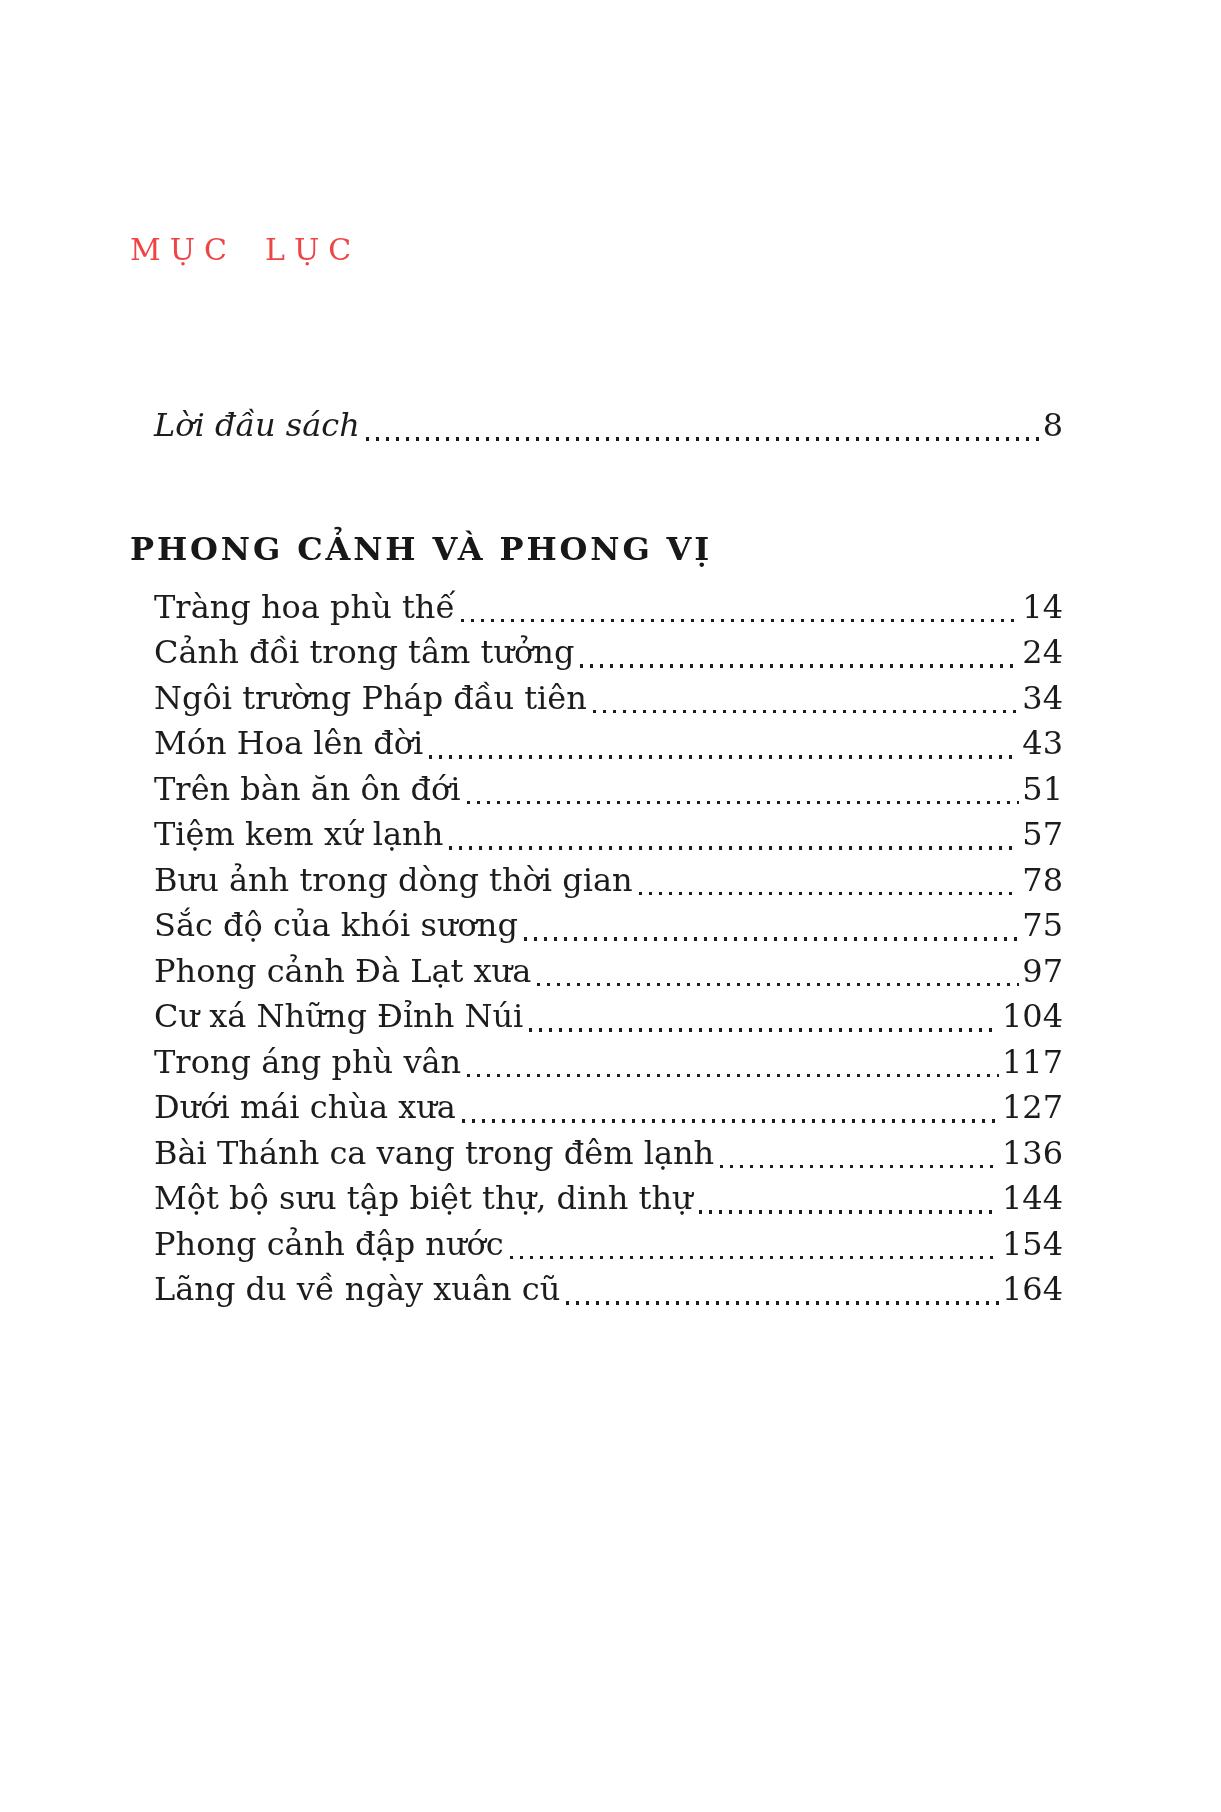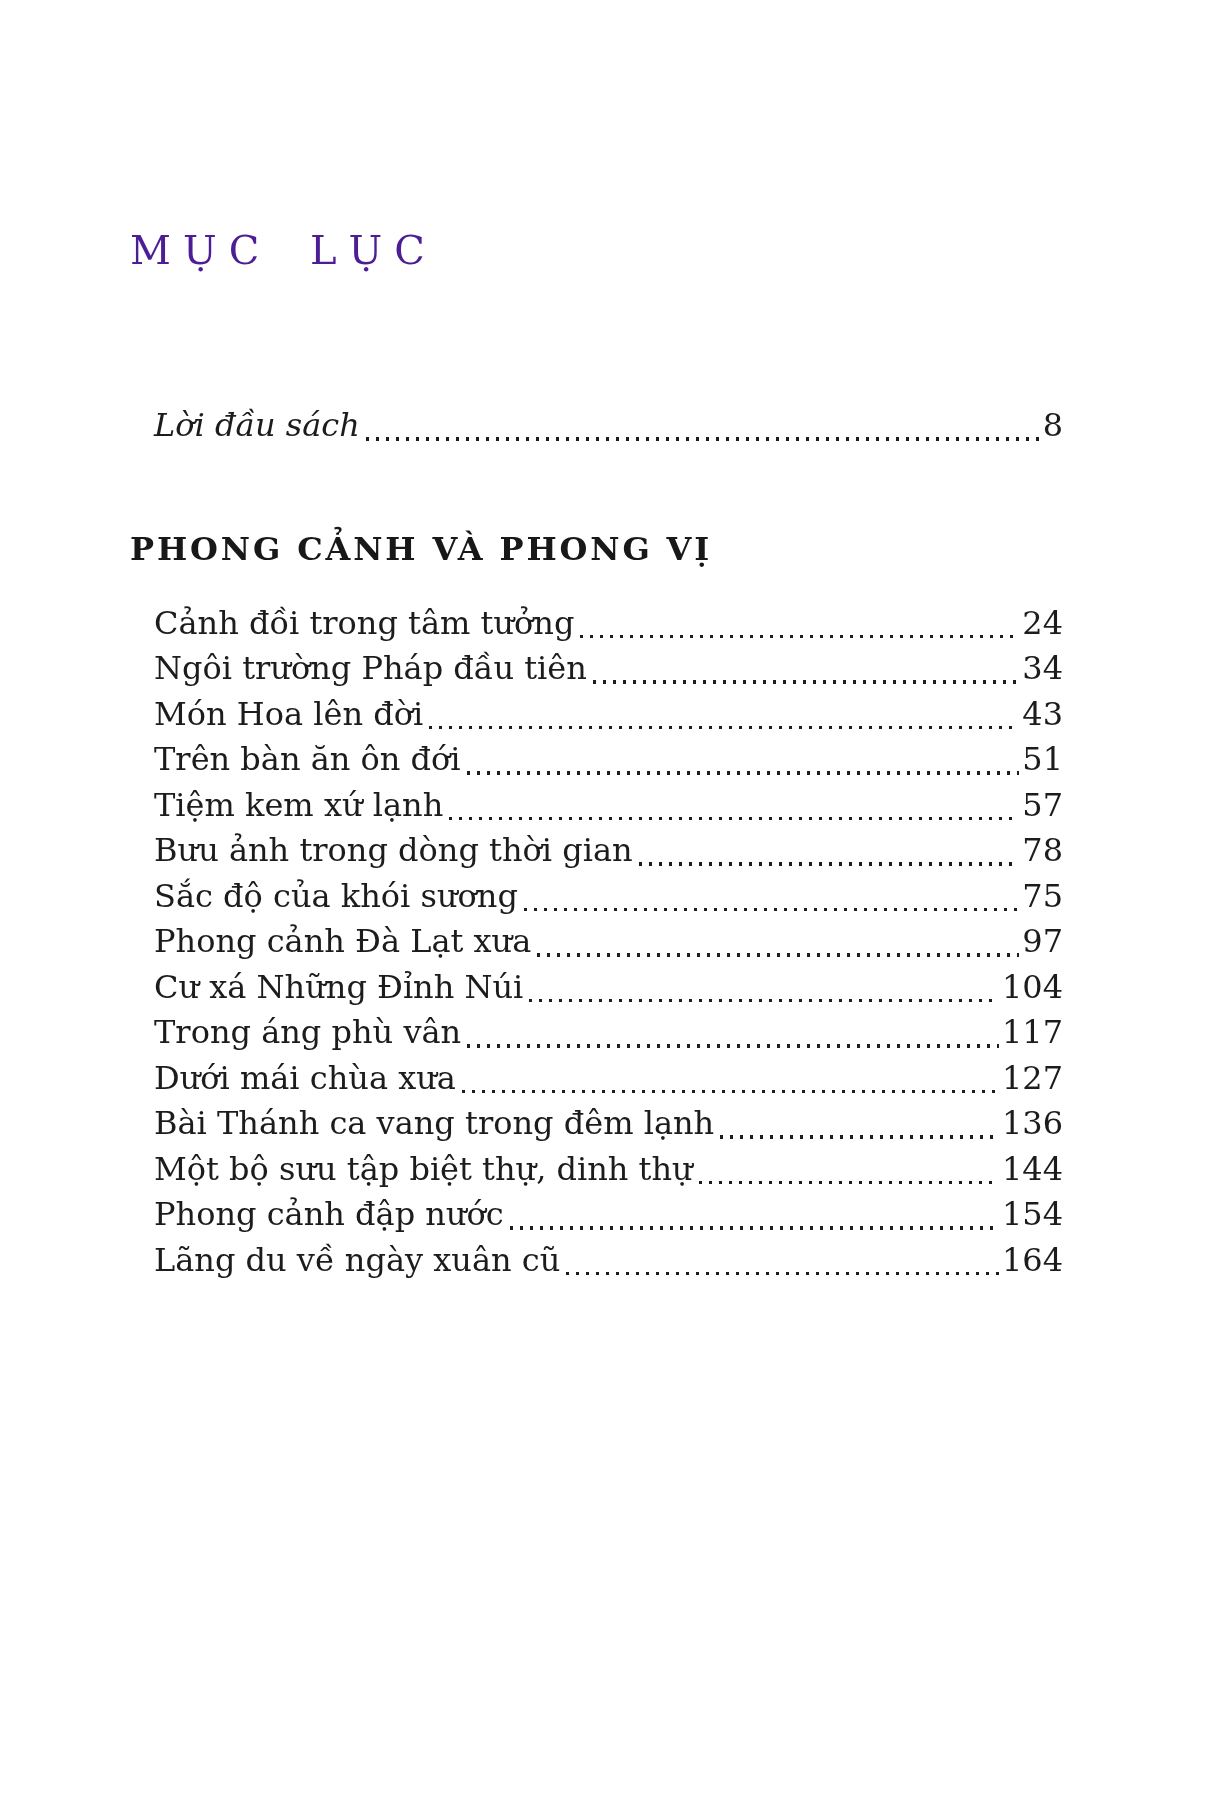--- a/index.html
+++ b/index.html
@@ -10,27 +10,27 @@
   body {
     height: 1812px;
     font-family: "DejaVu Serif", "Liberation Serif", serif;
     color: #1c1c1c;
     overflow: hidden;
   }
   .page {
     padding: 215px 158px 0 130px;
   }
   .page-title {
-    font-size: 40px;
+    font-size: 30px;
     font-weight: 400;
     letter-spacing: 0.30em;
     word-spacing: 0.35em;
     line-height: 70px;
     margin-bottom: 118px;
-    color: #4c1d95;
+    color: #ef4444;
   }
   .toc-row {
     display: flex;
     align-items: baseline;
     line-height: 45.5px;
     font-size: 32px;
     white-space: nowrap;
   }
   .toc-row .label {
     flex: 0 0 auto;
@@ -51,41 +51,46 @@
     margin-bottom: 76px;
   }
   .front-matter .label {
     font-style: italic;
   }
   .section-header {
     font-size: 32px;
     font-weight: 700;
     letter-spacing: 0.09em;
     line-height: 48px;
-    margin-bottom: 28px;
+    margin-bottom: 12px;
     color: #181818;
   }
 </style>
 </head>
 <body>
 
 <div class="page">
 
   <h1 class="page-title">MỤC LỤC</h1>
 
   <div class="toc-row front-matter">
     <span class="label">Lời đầu sách</span>
     <span class="leader"></span>
     <span class="pagenum">8</span>
   </div>
 
   <h2 class="section-header">PHONG CẢNH VÀ PHONG VỊ</h2>
 
   <div>
 
+      <div class="toc-row">
+        <span class="label">Tràng hoa phù thế</span>
+        <span class="leader"></span>
+        <span class="pagenum">14</span>
+      </div>
 
       <div class="toc-row">
         <span class="label">Cảnh đồi trong tâm tưởng</span>
         <span class="leader"></span>
         <span class="pagenum">24</span>
       </div>
 
       <div class="toc-row">
         <span class="label">Ngôi trường Pháp đầu tiên</span>
         <span class="leader"></span>

